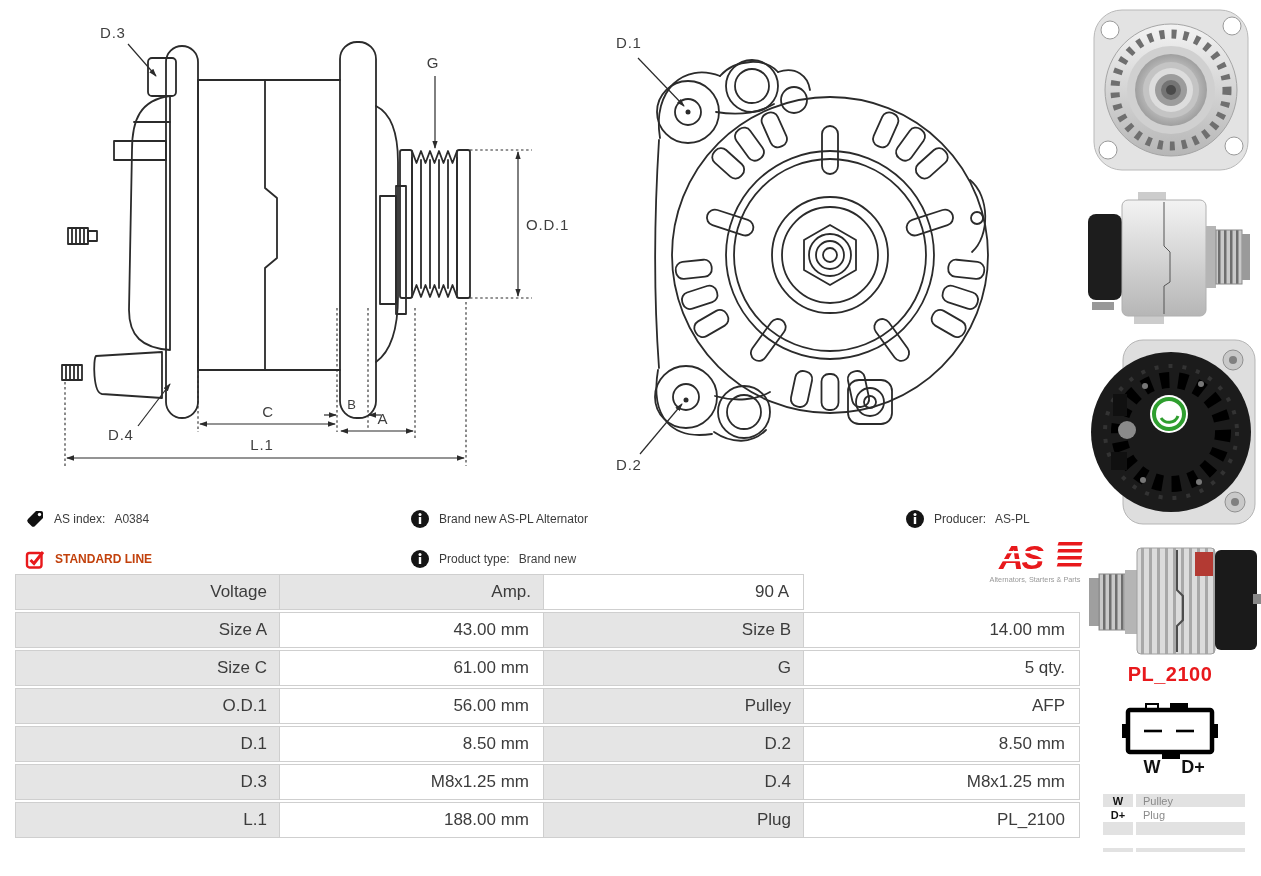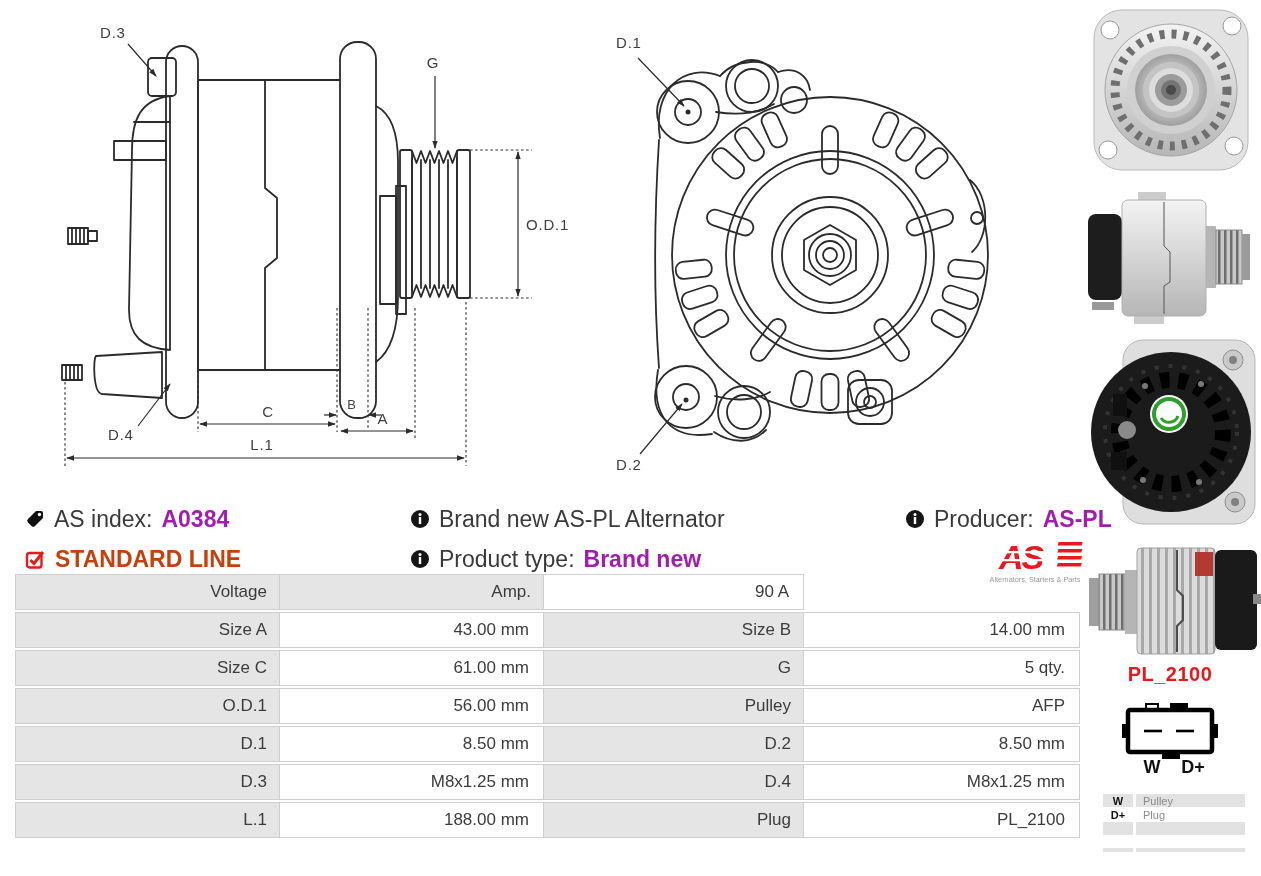--- a/index.html
+++ b/index.html
@@ -8,22 +8,22 @@
   .abs{position:absolute;}
 
   
   .draw{stroke:#2b2b2b;stroke-width:1.8;fill:none;stroke-linejoin:round;stroke-linecap:round;}
   .dim{stroke:#2b2b2b;stroke-width:1.2;fill:none;}
   .dot{stroke:#2b2b2b;stroke-width:1.1;fill:none;stroke-dasharray:2.5 2.6;}
   .dl{font-family:"Liberation Sans",sans-serif;font-size:15px;fill:#3f3f3f;letter-spacing:.8px;}
   .dlsm{font-size:13px;}
 
   
-  .info-row{position:absolute;display:flex;align-items:center;gap:9px;height:24px;font-size:23px;}
-  .info-row .val{font-weight:bold;color:#a21caf;}
+  .info-row{position:absolute;display:flex;align-items:center;gap:9px;height:24px;font-size:12px;}
+  .info-row .val{font-weight:normal;color:#404040;}
   .red{color:#c2410c;font-weight:bold;}
   .lbl{color:#3a3a3a;}
 
   
   #spec-table{position:absolute;left:15px;top:574px;width:1065px;}
   .spec-row{display:grid;grid-template-columns:265px 264px 260px 276px;height:36px;margin-bottom:2px;}
   .cell{display:flex;align-items:center;justify-content:flex-end;font-size:17px;
         border-top:1px solid #cfcfcf;border-bottom:1px solid #cfcfcf;border-right:1px solid #cfcfcf;
         box-sizing:border-box;color:#3c3c3c;}
   .cell.lab{background:#e5e5e5;padding-right:12px;}

